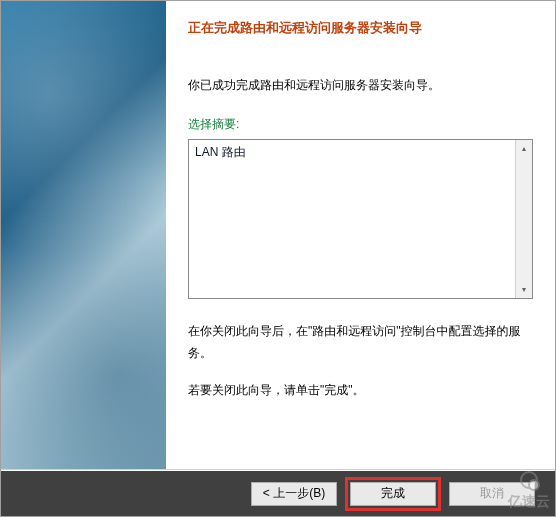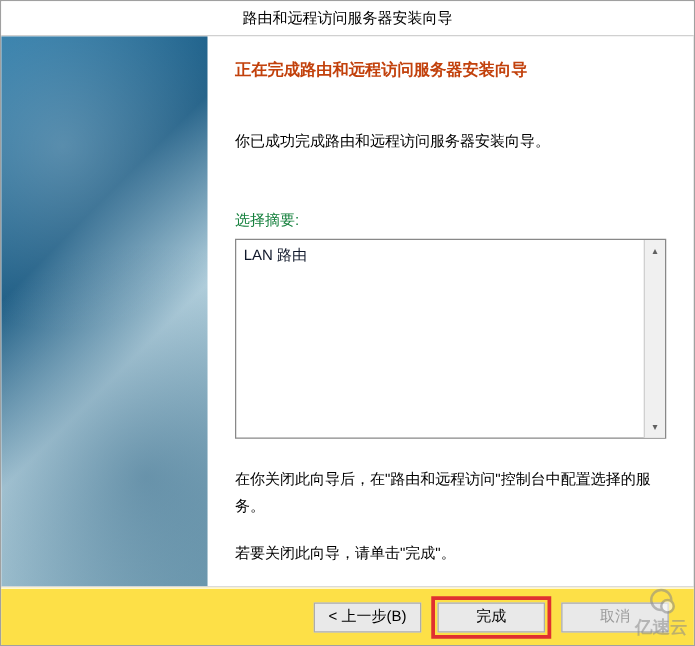--- a/index.html
+++ b/index.html
@@ -56,21 +56,21 @@
       flex-direction: column;
     }
     .heading {
       font-size: 13px;
       font-weight: bold;
       margin-bottom: 40px;
       color: #c2410c;
     }
     .line1 {
       font-size: 12px;
-      margin-bottom: 46px;
+      margin-bottom: 22px;
       color: #000;
     }
     .label-summary {
       font-size: 12px;
       margin-bottom: 6px;
       color: #15803d;
     }
     .summary-box {
       width: 100%;
       height: 160px;
@@ -114,21 +114,21 @@
       font-size: 12px;
       color: #000;
     }
     .button-bar {
       height: 46px;
       display: flex;
       align-items: center;
       justify-content: flex-end;
       padding-right: 20px;
       gap: 8px;
-      background: #fde047;
+      background: #404040;
       border-top: 1px solid #fff;
     }
     .btn {
       min-width: 86px;
       height: 24px;
       background: #e9e9e9;
       border: 1px solid #acacac;
       font-size: 12px;
       display: flex;
       align-items: center;
@@ -173,23 +173,20 @@
       border-radius:50%;
       right:-4px; bottom:-4px;
       background:#fff;
     }
   </style>
 </head>
 <body>
 
 <div class="wizard-window">
 
-  <div class="titlebar">
-    <span>路由和远程访问服务器安装向导</span>
-  </div>
 
   <div class="body-area">
     <div class="side-image"></div>
 
     <div class="content">
       <div class="heading">正在完成路由和远程访问服务器安装向导</div>
       <div class="line1">你已成功完成路由和远程访问服务器安装向导。</div>
       <div class="label-summary">选择摘要:</div>
 
       <div class="summary-box">

